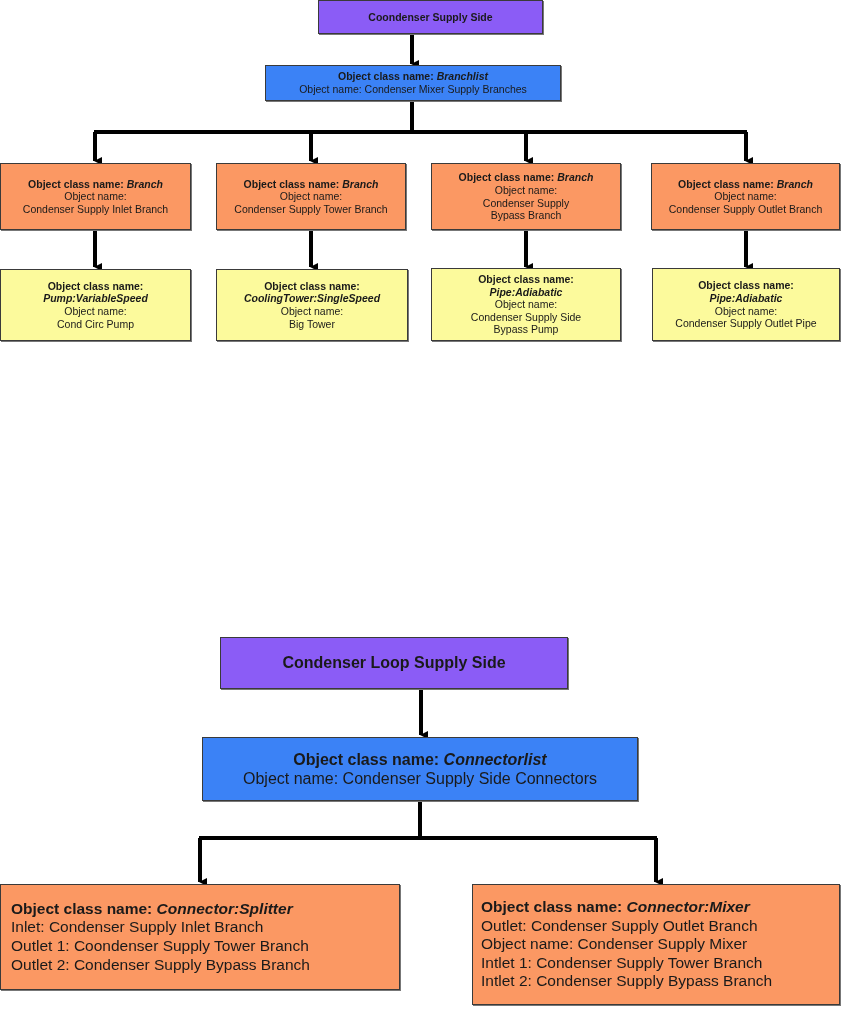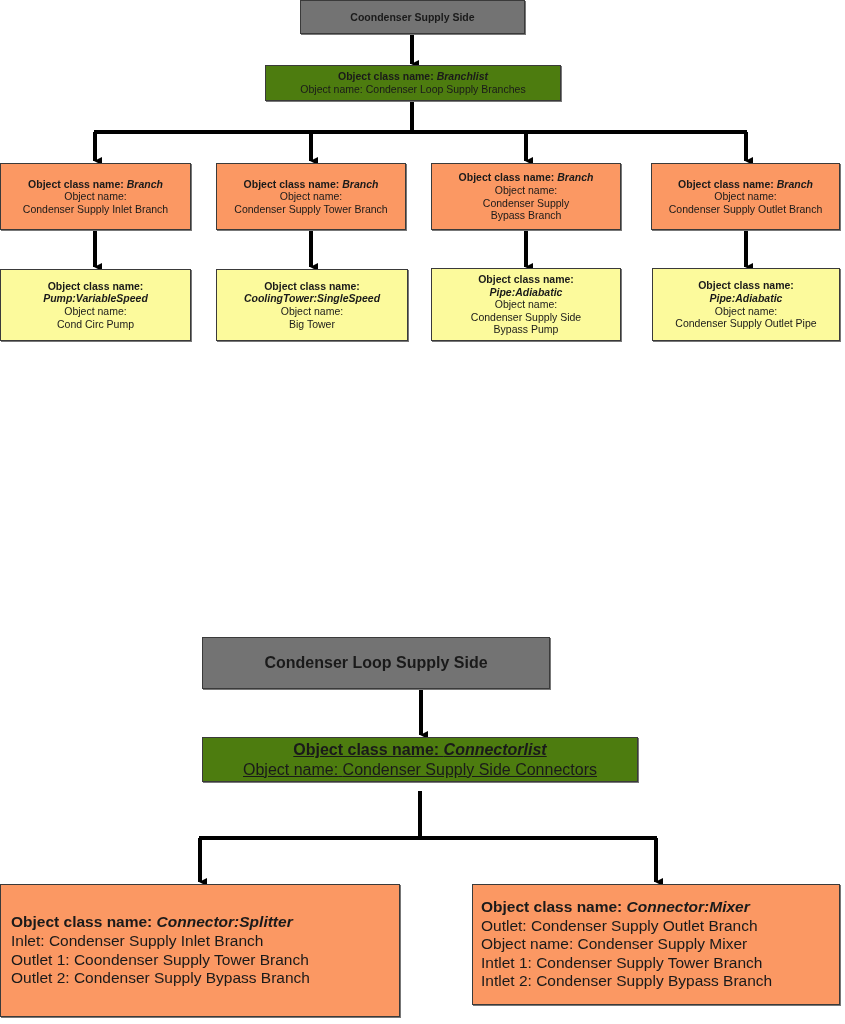--- a/index.html
+++ b/index.html
@@ -1,22 +1,22 @@
 <!DOCTYPE html>
 <html><head>
 <meta charset="utf-8">
 <style>
   html, body { margin: 0; padding: 0; background: #ffffff; }
   body { width: 845px; height: 1024px; position: relative; overflow: hidden;
          font-family: "Liberation Sans", sans-serif; color: #1a1a1a; }
   .box { position: absolute; box-sizing: border-box; border: 1px solid #3a3a3a;
          display: flex; flex-direction: column; justify-content: center; align-items: center;
          text-align: center; line-height: 1.2; box-shadow: 1px 1px 0 #777; }
-  .green { background: #737373; }
-  .blue { background: #4d7c0f; text-align: right; }
+  .green { background: #8b5cf6; margin-left: 18px; }
+  .blue { background: #3b82f6; text-align: right; }
   .orange { background: #fb9863; }
   .yellow { background: #fcfa9c; }
   .small { font-size: 10.5px; }
   .big { font-size: 16px; }
   .b { font-weight: bold; }
   .i { font-style: italic; }
   .left { align-items: flex-start; text-align: left; padding-left: 10px; }
   svg.wires { position: absolute; left: 0; top: 0; }
 </style>
 </head>
@@ -49,21 +49,21 @@
     <line x1="656" y1="838" x2="656" y2="882" marker-end="url(#arr)"></line>
   </g>
 </svg>
 
 <div class="box green small b" style="left:300px; top:0px; width:225px; height:34px;">
   <span>Coondenser Supply Side</span>
 </div>
 
 <div class="box blue small" style="left:265px; top:65px; width:296px; height:36px;">
   <div><span class="b">Object class name:</span> <span class="b i">Branchlist</span></div>
-  <div><span>Object name:</span> <span>Condenser Loop Supply Branches</span></div>
+  <div><span>Object name:</span> <span>Condenser Mixer Supply Branches</span></div>
 </div>
 
 <div class="box orange small" style="left:0px; top:163px; width:191px; height:67px;">
   <div><span class="b">Object class name:</span> <span class="b i">Branch</span></div>
   <div>Object name:</div>
   <div>Condenser Supply Inlet Branch</div>
 </div>
 <div class="box orange small" style="left:216px; top:163px; width:190px; height:67px;">
   <div><span class="b">Object class name:</span> <span class="b i">Branch</span></div>
   <div>Object name:</div>
@@ -104,26 +104,26 @@
   <div class="b">Object class name:</div>
   <div class="b i">Pipe:Adiabatic</div>
   <div>Object name:</div>
   <div>Condenser Supply Outlet Pipe</div>
 </div>
 
 <div class="box green big b" style="left:202px; top:637px; width:348px; height:52px;">
   <span>Condenser Loop Supply Side</span>
 </div>
 
-<div class="box blue big" style="left:202px; top:737px; width:436px; height:45px; font-size:16px;text-decoration:underline;">
+<div class="box blue big" style="left:202px; top:737px; width:436px; height:64px; font-size:16px;">
   <div><span class="b">Object class name:</span> <span class="b i">Connectorlist</span></div>
   <div><span>Object name:</span> <span>Condenser Supply Side Connectors</span></div>
 </div>
 
-<div class="box orange left" style="left:0px; top:884px; width:400px; height:133px; font-size:15.5px;">
+<div class="box orange left" style="left:0px; top:884px; width:400px; height:106px; font-size:15.5px;">
   <div><span class="b">Object class name:</span> <span class="b i">Connector:Splitter</span></div>
   <div>Inlet: Condenser Supply Inlet Branch</div>
   <div>Outlet 1: Coondenser  Supply Tower Branch</div>
   <div>Outlet 2: Condenser Supply Bypass Branch</div>
 </div>
 
 <div class="box orange left" style="left:472px; top:884px; width:368px; height:121px; font-size:15.5px; padding-left:8px;">
   <div><span class="b">Object class name:</span> <span class="b i">Connector:Mixer</span></div>
   <div>Outlet: Condenser Supply Outlet Branch</div>
   <div>Object name: Condenser Supply Mixer</div>

